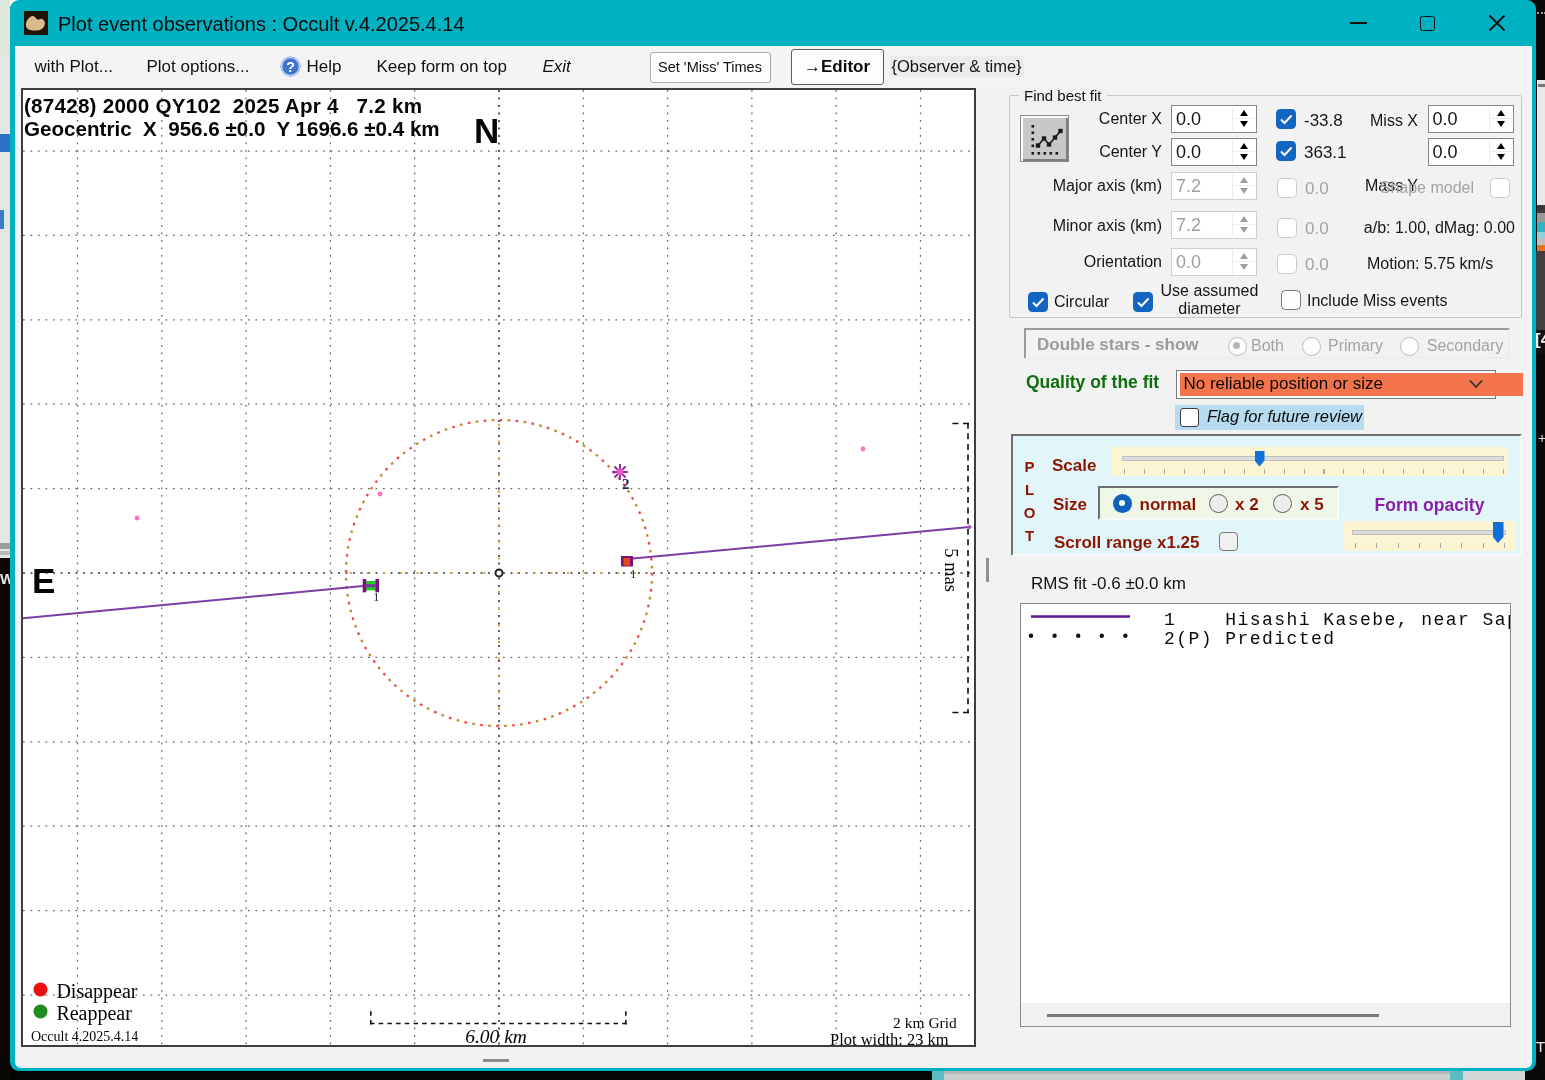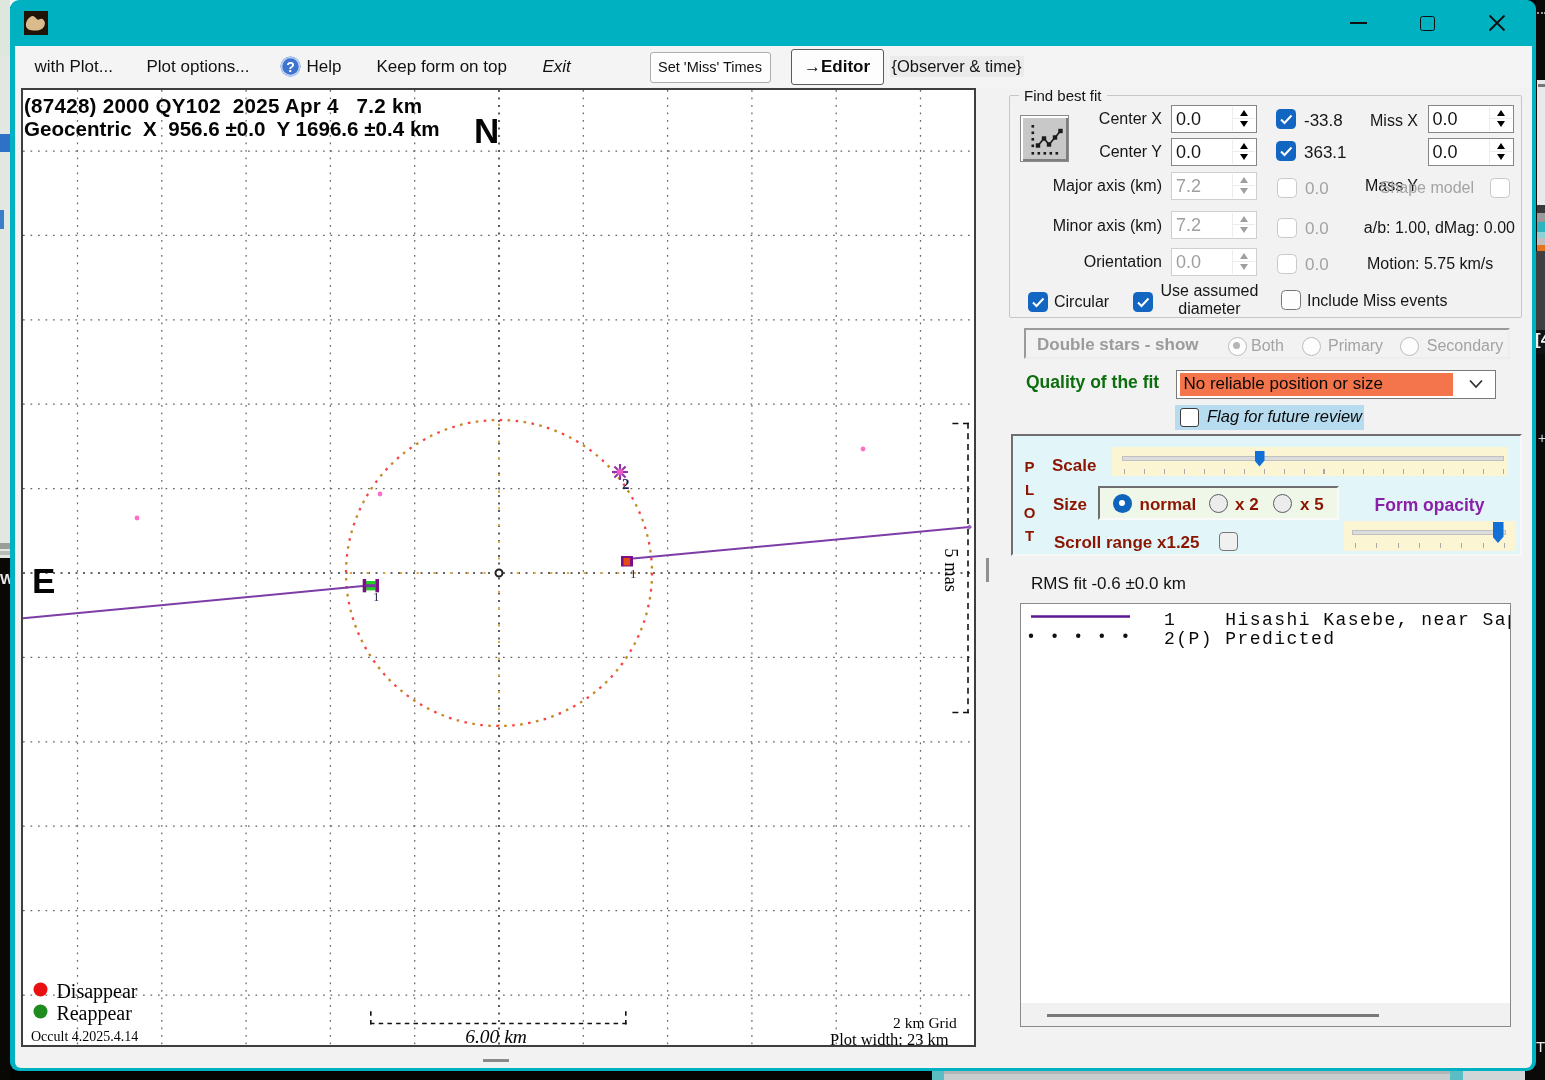--- a/index.html
+++ b/index.html
@@ -80,20 +80,21 @@
   <div class="abs" style="left:1450px;top:1071px;width:13px;height:9px;background:#5bbcc4;"></div>
   <div class="abs" style="left:1463px;top:1071px;width:62px;height:9px;background:#d2d6d6;"></div>
 </div>
 
 <div id="win">
   <div id="icon">
     <svg width="24" height="24">
       <path d="M2 15 C1.5 11 4 6.5 8 5 C10.5 4.2 12 7.5 13.5 8.5 C15 9.2 16.5 6.8 18.5 8 C20.5 9.2 21.5 12 20.5 14.5 C19.5 17.5 16 19.5 12 19.5 C8 19.5 3 19.5 2 15 Z" fill="#d9bb8e"></path>
     </svg>
   </div>
+  <div id="titletext">Plot event observations : Occult v.4.2025.4.14</div>
   <div id="winbtns">
     <div class="abs" style="left:1340px;top:22px;width:17px;height:2px;background:#101010;"></div>
     <div class="abs" style="left:1410px;top:16px;width:15px;height:15px;border:1.6px solid #101010;border-radius:2.5px;"></div>
     <svg class="abs" style="left:1478px;top:14px;" width="18" height="18">
       <path d="M1.5 1.5 L16.5 16.5 M16.5 1.5 L1.5 16.5" stroke="#101010" stroke-width="1.8"></path>
     </svg>
   </div>
   <div id="content">
     <div id="menubar">
       <div class="mi" style="left:20px;">with Plot...</div>
@@ -353,21 +354,21 @@
       <div class="abs" style="left:4.5px;top:4.5px;width:7px;height:7px;border-radius:50%;background:#b5b5b5;"></div>
     </div>
   <div class="rp-label graytxt" style="left:1251px;top:336.5px;">Both</div>
   <div class="radio" style="left:1301.5px;top:336.5px;background:#fdfdfd;border:1.5px solid #bdbdbd;"></div>
   <div class="rp-label graytxt" style="left:1328px;top:336.5px;">Primary</div>
   <div class="radio" style="left:1400px;top:336.5px;background:#fdfdfd;border:1.5px solid #bdbdbd;"></div>
   <div class="rp-label graytxt" style="left:1426.8px;top:336.5px;">Secondary</div>
 
   <div class="abs" style="left:1026px;top:371.5px;font-size:17.5px;font-weight:bold;color:#0d6e0d;">Quality of the fit</div>
   <div class="abs" style="left:1176px;top:370px;width:319.5px;height:28.5px;background:#fff;border:1px solid #7a7a7a;"></div>
-  <div class="abs" style="left:1179.5px;top:373px;width:273px;height:22.5px;background:#f4744b;font-size:17px;color:#0a0a0a;padding:1px 0 0 4px;">No reliable position or size</div>
+  <div class="abs" style="left:1179.5px;top:373px;width:343px;height:22.5px;background:#f4744b;font-size:17px;color:#0a0a0a;padding:1px 0 0 4px;">No reliable position or size</div>
   <svg class="abs" style="left:1468px;top:378px;" width="16" height="12">
       <path d="M2 2.5 L8 9 L14 2.5" stroke="#333" stroke-width="1.8" fill="none"></path>
     </svg>
   <div class="abs" style="left:1175px;top:404.5px;width:188.5px;height:25px;background:#b7dcef;"></div>
   <div class="abs" style="left:1180px;top:407.5px;width:19px;height:19px;background:#fff;border:1.7px solid #3c3c3c;border-radius:3px;"></div>
   <div class="abs" style="left:1207px;top:406.5px;font-size:16.5px;font-style:italic;color:#0a0a0a;">Flag for future review</div>
 
   <div class="abs" style="left:1010.5px;top:433.5px;width:511px;height:122px;background:#e2f6fa;border:2px solid;border-color:#6f6f6f #f8f8f8 #f8f8f8 #6f6f6f;"></div>
   <div class="abs" style="left:1022.5px;top:455px;width:14px;font-size:15px;font-weight:bold;color:#8b1500;line-height:23px;text-align:center;">P<br>L<br>O<br>T</div>
   <div class="abs" style="left:1052px;top:455.5px;font-size:17px;font-weight:bold;color:#8b1500;">Scale</div>

